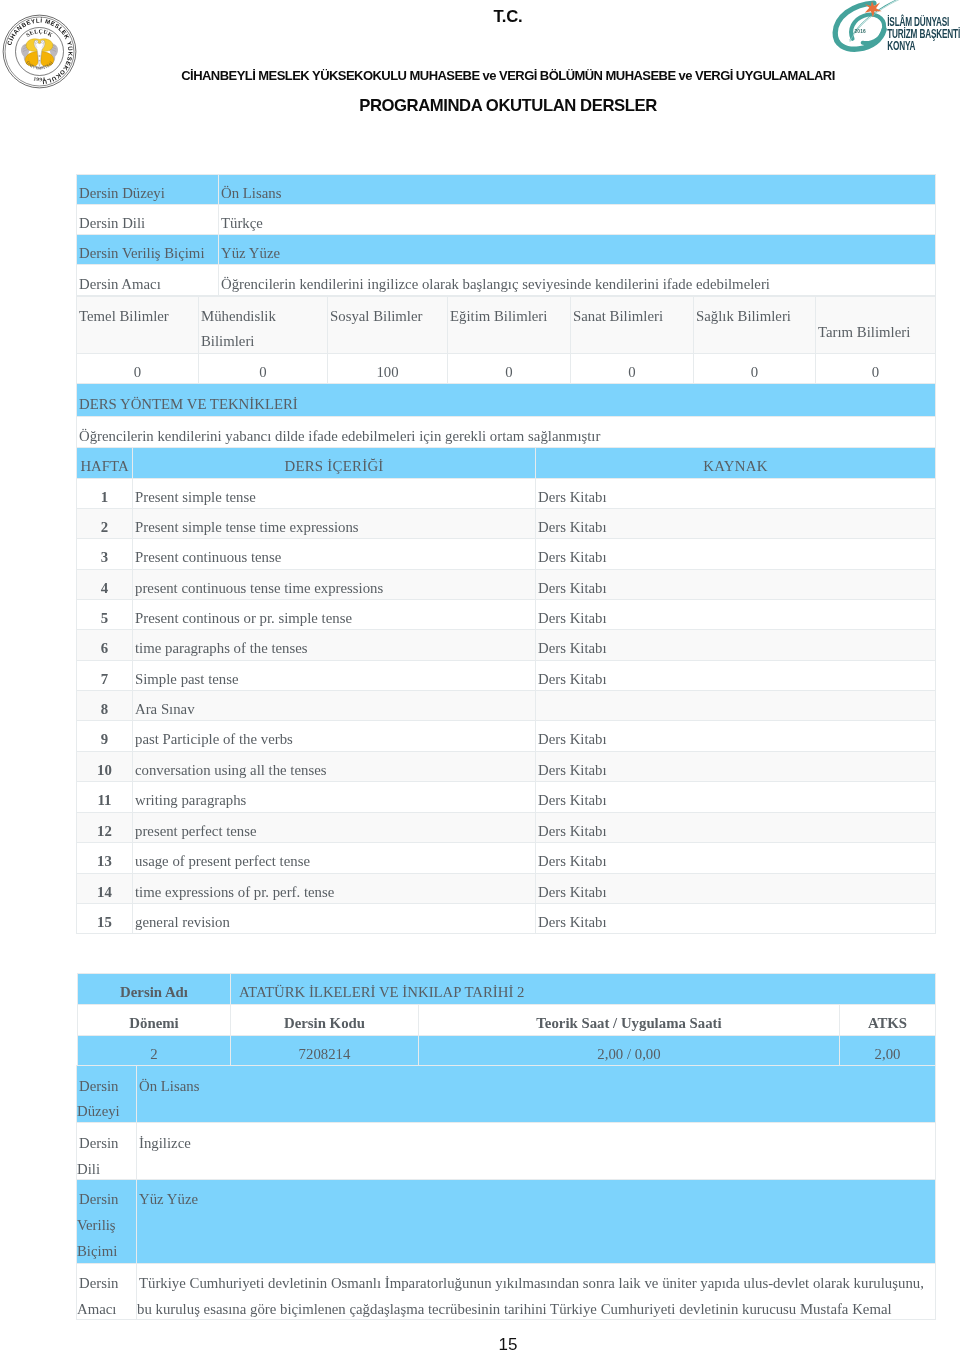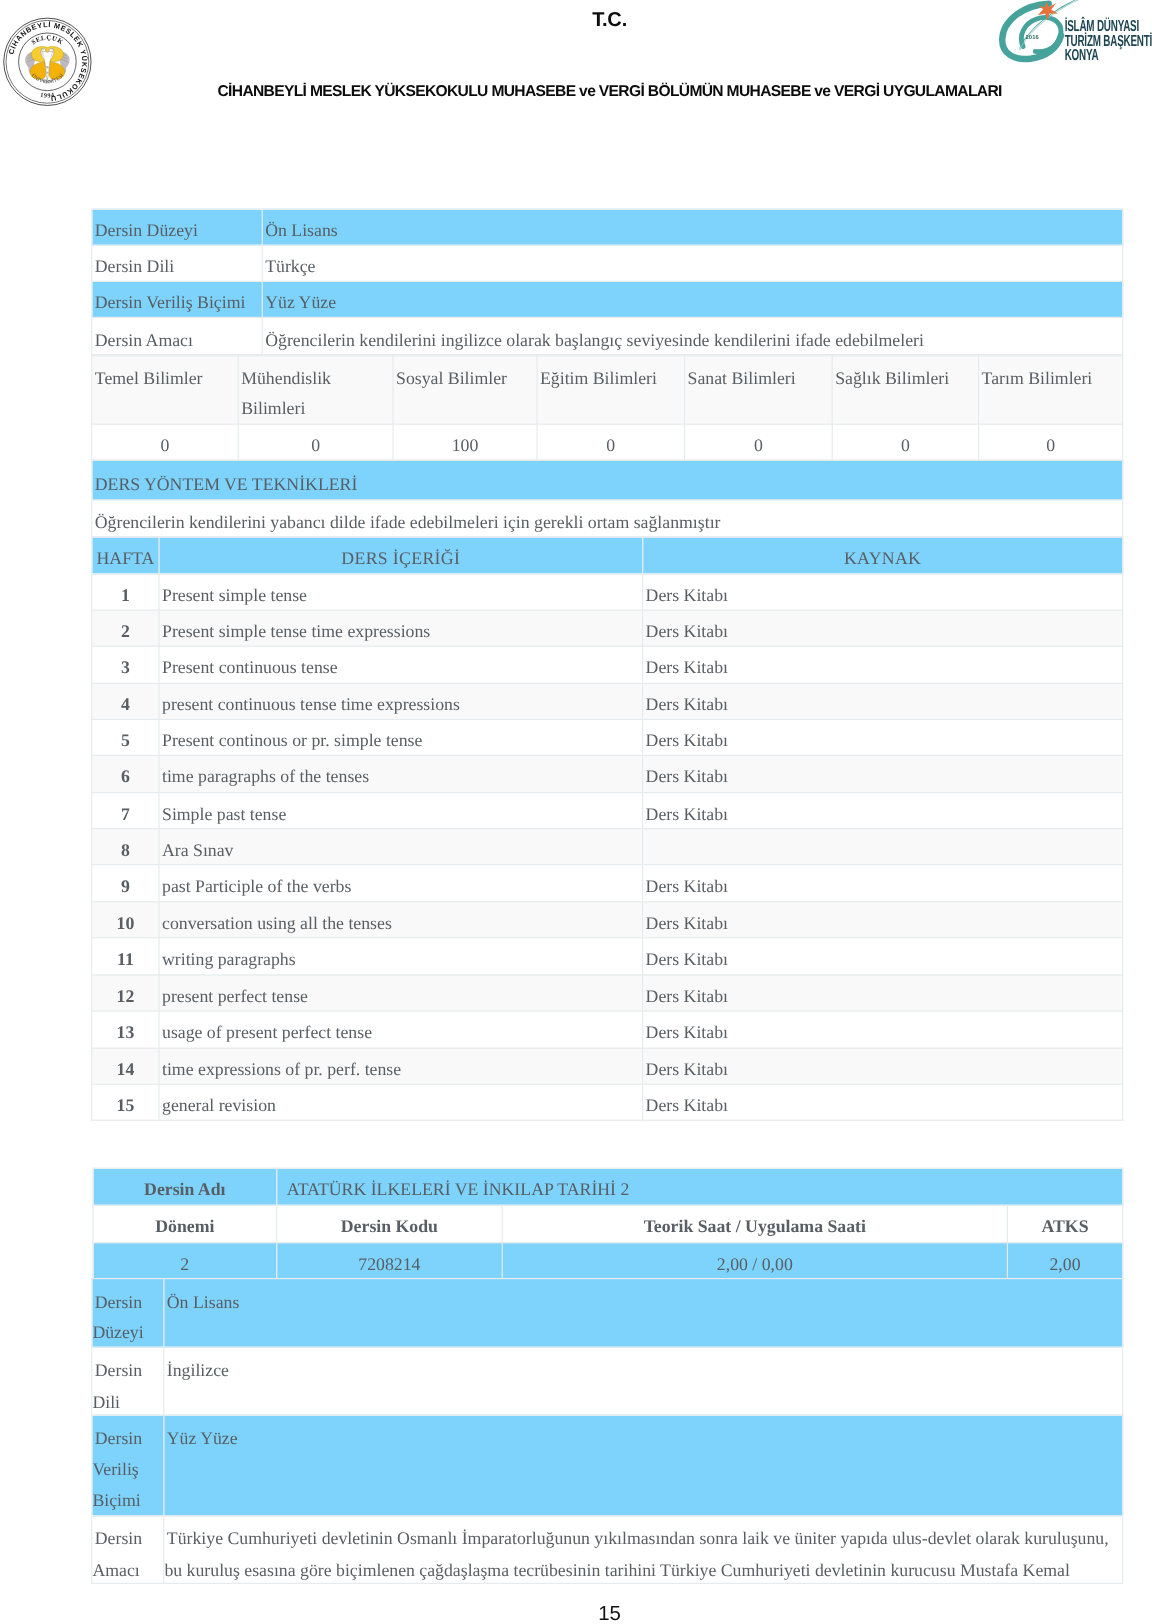--- a/index.html
+++ b/index.html
@@ -110,20 +110,21 @@
     <text x="46" y="64" font-family="Liberation Sans, sans-serif" font-size="9.5" font-weight="bold" fill="#2d6b66" letter-spacing="0.2">2016</text>
     <g fill="#1d4452" font-family="Liberation Sans, sans-serif" font-weight="bold" font-size="26" transform="translate(110,21) scale(0.62,1)" letter-spacing="-0.5">
       <text x="0" y="30">İSLÂM DÜNYASI</text>
       <text x="0" y="53.5">TURİZM BAŞKENTİ</text>
       <text x="0" y="77">KONYA</text>
     </g>
   </svg>
 
   <div class="hline" style="top:7.2px;font-size:16.7px;letter-spacing:-0.16px;">T.C.</div>
   <div class="hline" style="top:68px;font-size:13px;letter-spacing:-0.545px;">CİHANBEYLİ MESLEK YÜKSEKOKULU MUHASEBE ve VERGİ BÖLÜMÜN MUHASEBE ve VERGİ UYGULAMALARI</div>
+  <div class="hline" style="top:95.7px;font-size:16.7px;letter-spacing:-0.445px;">PROGRAMINDA OKUTULAN DERSLER</div>
 
   <table class="tbl" style="left:76px;top:173.5px;width:860px;">
     <colgroup>
         <col style="width:142px">
         <col>
       </colgroup>
     <tbody id="c1-info">
         <tr class="g1" style="height: 30.3px;">
           <td><span class="pad">Dersin Düzeyi</span></td>
           <td><span class="pad">Ön Lisans</span></td>
@@ -154,21 +155,21 @@
         <col>
       </colgroup>
     <tbody id="c1-sci">
         <tr style="height: 57.5px;">
           <td class="g2" style="vertical-align: top; line-height: 25.3px; padding-top: 0px;"><span class="pad" style="display: inline-block; position: relative; top: 7.3px;">Temel Bilimler</span></td>
           <td class="g2" style="vertical-align: top; line-height: 25.3px; padding-top: 0px;"><span class="pad" style="display: inline-block; position: relative; top: 7.3px;">Mühendislik Bilimleri</span></td>
           <td class="g2" style="vertical-align: top; line-height: 25.3px; padding-top: 0px;"><span class="pad" style="display: inline-block; position: relative; top: 7.3px;">Sosyal Bilimler</span></td>
           <td class="g2" style="vertical-align: top; line-height: 25.3px; padding-top: 0px;"><span class="pad" style="display: inline-block; position: relative; top: 7.3px;">Eğitim Bilimleri</span></td>
           <td class="g2" style="vertical-align: top; line-height: 25.3px; padding-top: 0px;"><span class="pad" style="display: inline-block; position: relative; top: 7.3px;">Sanat Bilimleri</span></td>
           <td class="g2" style="vertical-align: top; line-height: 25.3px; padding-top: 0px;"><span class="pad" style="display: inline-block; position: relative; top: 7.3px;">Sağlık Bilimleri</span></td>
-          <td class="g2" style="vertical-align: top; line-height: 25.3px; padding-top: 0px;"><span class="pad" style="display: inline-block; position: relative; top: 7.3px;">Tarım Bilimleri</span></td>
+          <td class="g2" style="vertical-align: top; line-height: 25.3px; padding-top: 16px;"><span class="pad" style="display: inline-block; position: relative; top: 7.3px;">Tarım Bilimleri</span></td>
         </tr>
         <tr style="height: 30px;">
           <td class="wh ctr"><span class="pad">0</span></td>
           <td class="wh ctr"><span class="pad">0</span></td>
           <td class="wh ctr"><span class="pad">100</span></td>
           <td class="wh ctr"><span class="pad">0</span></td>
           <td class="wh ctr"><span class="pad">0</span></td>
           <td class="wh ctr"><span class="pad">0</span></td>
           <td class="wh ctr"><span class="pad">0</span></td>
         </tr>

